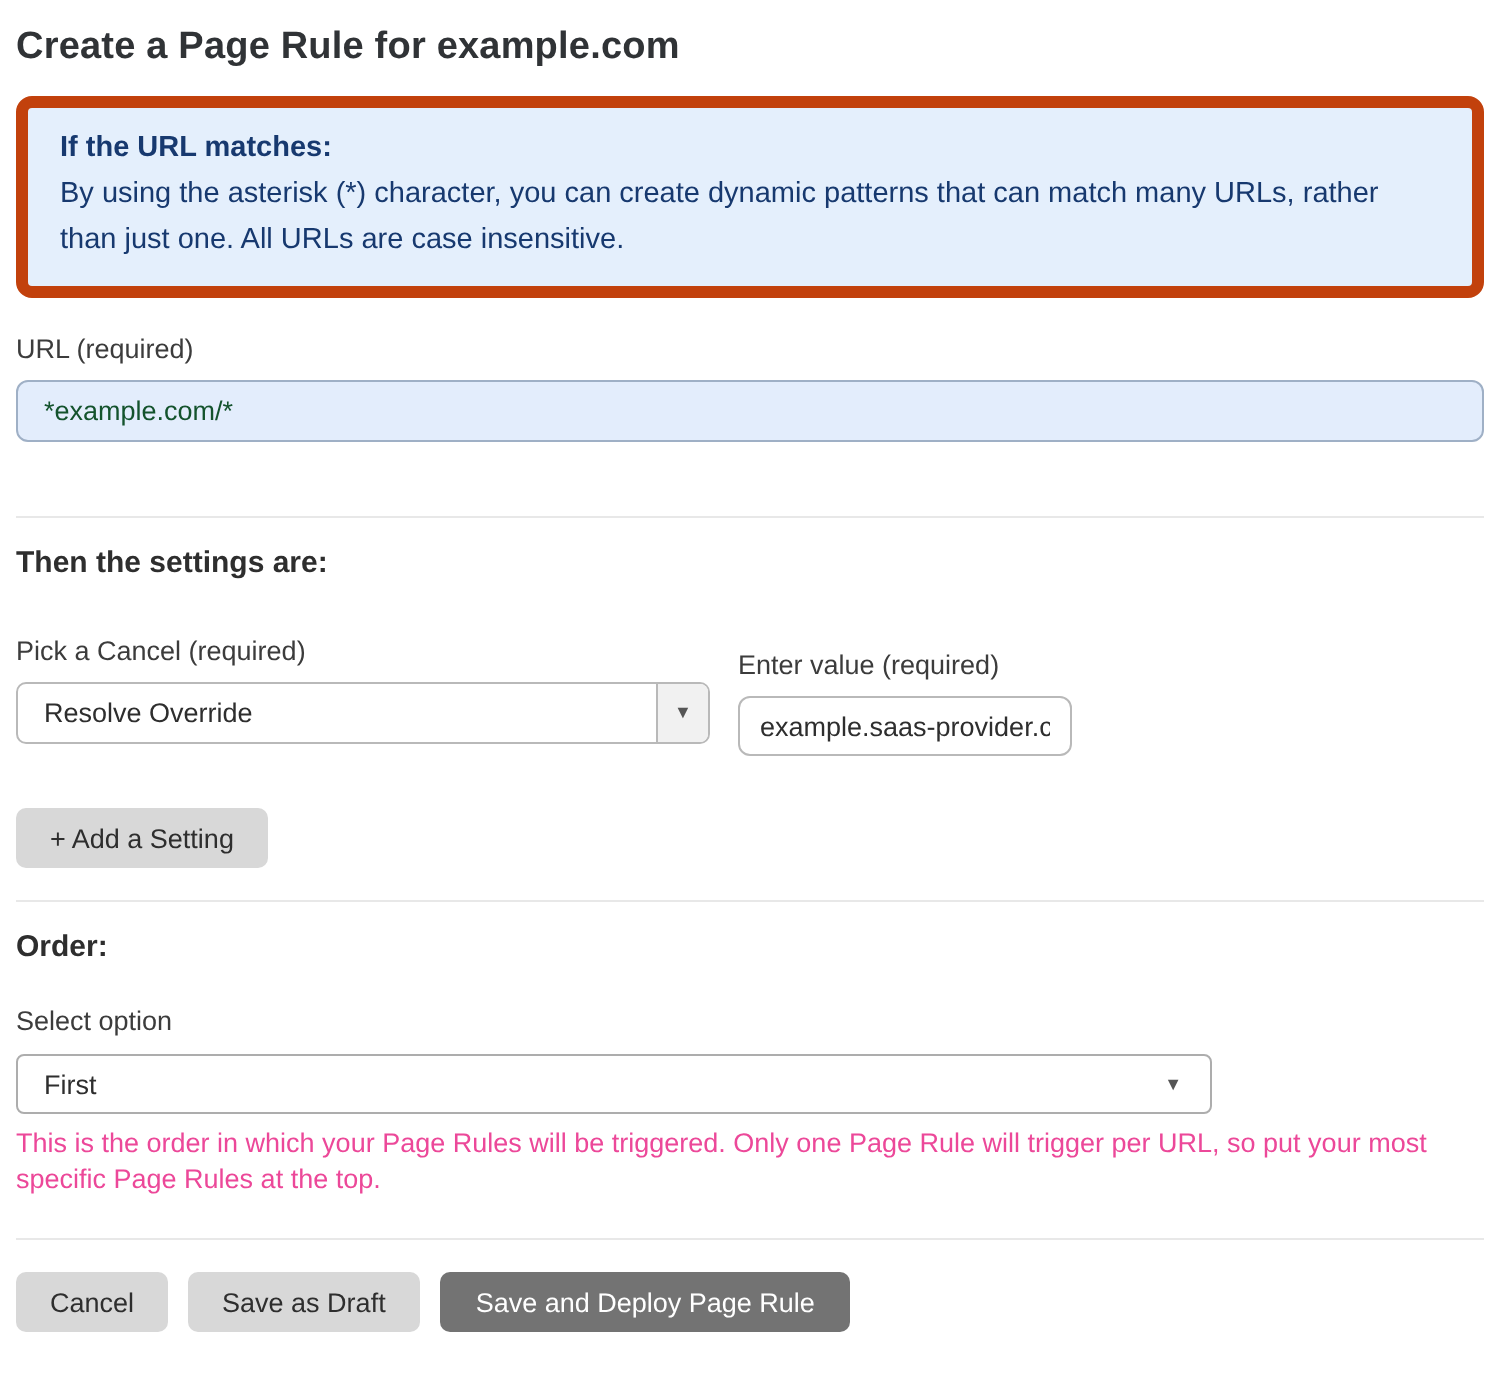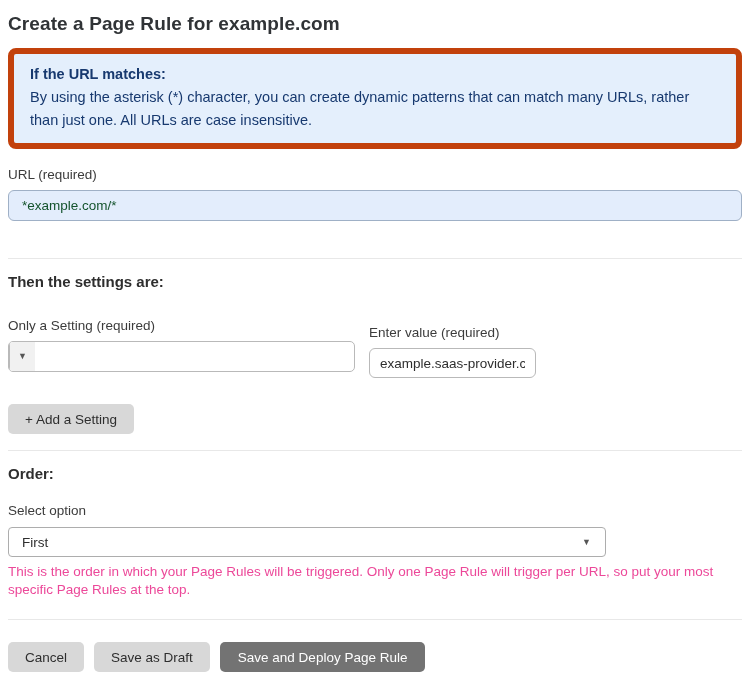--- a/index.html
+++ b/index.html
@@ -36,21 +36,21 @@
 
   .btn { display: inline-flex; align-items: center; justify-content: center; height: 30px; border: none; border-radius: 5px; font-size: 13.5px; font-family: "Liberation Sans", sans-serif; cursor: pointer; }
   .btn-gray { background: #D8D8D8; color: #2e2e2e; padding: 0 17px; }
   .btn-add { margin-top: 26px; }
 
   .select-label { margin-top: 21px; font-size: 13.5px; color: #3c3c3c; }
   .order-select { margin-top: 9px; width: 598px; height: 30px; border: 1px solid #adadad; border-radius: 4px; background: #ffffff; display: flex; align-items: center; justify-content: space-between; padding: 0 14px 0 13px; font-size: 13.5px; color: #2e2e2e; cursor: pointer; }
 
   .help-text { margin-top: 6px; width: 720px; font-size: 13.5px; line-height: 17.5px; color: #ec4899; }
 
-  .actions { margin-top: 22px; display: flex; gap: 10px; }
+  .actions { margin-top: 16px; display: flex; gap: 10px; }
 </style>
 </head>
 <body>
 
 <div class="container">
 
   <h1 class="page-title">Create a Page Rule for example.com</h1>
 
   <div class="info-box">
     <div class="info-heading">If the URL matches:</div>
@@ -59,22 +59,23 @@
 
   <div class="field-label">URL (required)</div>
   <input class="url-input" type="text" value="*example.com/*" style="">
 
   <hr class="divider divider-1">
 
   <div class="section-heading">Then the settings are:</div>
 
   <div class="settings-row">
     <div class="col-picker">
-      <div class="inline-label">Only a Setting (required)</div>
+      <div class="inline-label">Pick a Cancel (required)</div>
       <div class="dropdown">
+        <div class="dropdown-text">Resolve Override</div>
         <div class="dropdown-arrow">
           <span class="caret">▼</span>
         </div>
       </div>
     </div>
     <div class="col-value">
       <div class="inline-label">Enter value (required)</div>
       <input class="value-input" type="text" value="example.saas-provider.com" style="">
     </div>
   </div>

